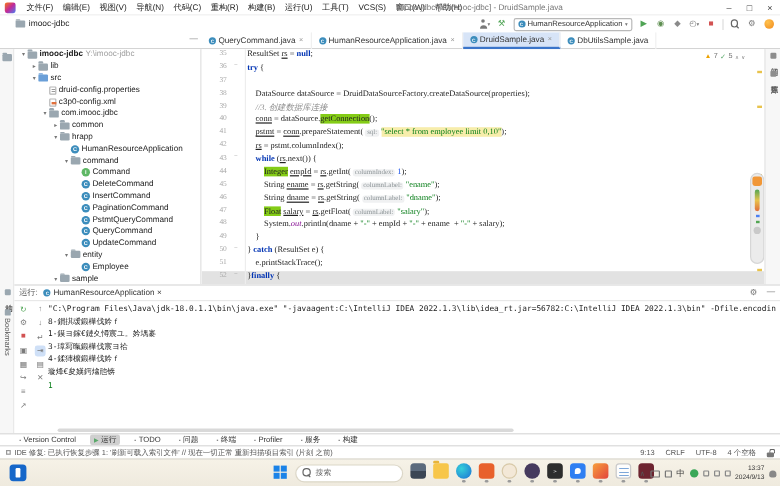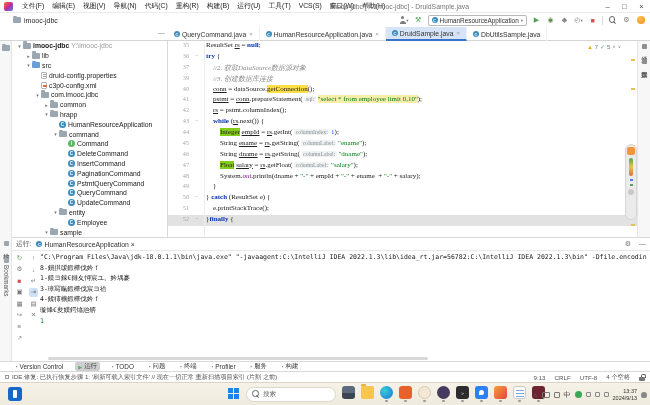--- a/index.html
+++ b/index.html
@@ -75,21 +75,21 @@
 .gfold{width:9px;color:#9a9a9a;font-size:5.5px;text-align:center;flex:none}
 .codetext{margin-left:5px}
 .gut-line{position:absolute;left:36px;top:0;bottom:0;width:1px;background:#ededed}
 .seg-k{color:#0033b3;font-weight:bold}
 .seg-c{color:#8c8c8c;font-style:italic}
 .seg-s{color:#067d17}
 .seg-sy{color:#067d17;background:#f7edab}
 .seg-num{color:#1750eb}
 .seg-u{text-decoration:underline}
 .seg-hy{background:#84cc16}
-.seg-hp{background:#fde047}
+.seg-hp{background:#84cc16}
 .seg-ch{background:#f0f1f2;color:#8b9396;border-radius:2px;padding:0 1.5px;font-size:5.8px}
 .seg-f{color:#871094;font-style:italic}
 #insp-widget{position:absolute;right:16px;top:2px;display:flex;align-items:center;gap:2px;font-size:6px;color:#777;background:#fff}
 #insp-widget .w{color:#eda200;font-size:5.5px}
 #insp-widget .ok{color:#59a869;font-size:6px}
 #insp-widget .ar{font-size:4.5px;color:#888}
 .smark{position:absolute;right:2px;width:4px;height:2px;background:#e8c34c}
 #floatwidget{position:absolute;right:0;top:103px;width:12px;height:76px;background:#ebebeb;border:1px solid #d6d6d6;border-radius:6px;display:flex;flex-direction:column;align-items:center;padding-top:2px;gap:3px}
 #floatwidget .badge{width:8px;height:8px;border-radius:2px;background:#f19737}
 #floatwidget .grad{width:4px;height:18px;border-radius:2px;background:linear-gradient(#53a653,#e8c34c,#e06c3a)}
@@ -367,21 +367,22 @@
         <span class="chev">▾</span>
         <span class="ic-folder"></span>
         <span class="lbl">sample</span>
       </div>
     </div>
 
   <div id="editor">
     <div id="code-lines">
         <div class="cline"><span class="gnum">35</span><span class="gfold"></span><span class="codetext"><span class="seg-p">ResultSet </span><span class="seg-u">rs</span><span class="seg-p"> = </span><span class="seg-k">null</span><span class="seg-p">;</span></span></div>
         <div class="cline"><span class="gnum">36</span><span class="gfold">−</span><span class="codetext"><span class="seg-k">try</span><span class="seg-p"> {</span></span></div>
-        <div class="cline"><span class="gnum">37</span><span class="gfold"></span><span class="codetext"><span class="seg-c">    //2. 获取DataSource数据源对象</span></span></div>
+        <div class="cline"><span class="gnum">37</span><span class="gfold"></span></div>
+        <div class="cline"><span class="gnum">38</span><span class="gfold"></span><span class="codetext"><span class="seg-p">    DataSource dataSource = DruidDataSourceFactory.createDataSource(properties);</span></span></div>
         <div class="cline"><span class="gnum">39</span><span class="gfold"></span><span class="codetext"><span class="seg-c">    //3. 创建数据库连接</span></span></div>
         <div class="cline"><span class="gnum">40</span><span class="gfold"></span><span class="codetext"><span class="seg-p">    </span><span class="seg-u">conn</span><span class="seg-p"> = dataSource.</span><span class="seg-hp">getConnection</span><span class="seg-p">();</span></span></div>
         <div class="cline"><span class="gnum">41</span><span class="gfold"></span><span class="codetext"><span class="seg-p">    </span><span class="seg-u">pstmt</span><span class="seg-p"> = </span><span class="seg-u">conn</span><span class="seg-p">.prepareStatement( </span><span class="seg-ch">sql:</span><span class="seg-p"> </span><span class="seg-sy">"select * from employee limit 0,10"</span><span class="seg-p">);</span></span></div>
         <div class="cline"><span class="gnum">42</span><span class="gfold"></span><span class="codetext"><span class="seg-p">    </span><span class="seg-u">rs</span><span class="seg-p"> = pstmt.columnIndex();</span></span></div>
         <div class="cline"><span class="gnum">43</span><span class="gfold">−</span><span class="codetext"><span class="seg-p">    </span><span class="seg-k">while</span><span class="seg-p"> (</span><span class="seg-u">rs</span><span class="seg-p">.next()) {</span></span></div>
         <div class="cline"><span class="gnum">44</span><span class="gfold"></span><span class="codetext"><span class="seg-p">        </span><span class="seg-hy">Integer</span><span class="seg-p"> </span><span class="seg-u">empId</span><span class="seg-p"> = </span><span class="seg-u">rs</span><span class="seg-p">.getInt( </span><span class="seg-ch">columnIndex:</span><span class="seg-p"> </span><span class="seg-num">1</span><span class="seg-p">);</span></span></div>
         <div class="cline"><span class="gnum">45</span><span class="gfold"></span><span class="codetext"><span class="seg-p">        String </span><span class="seg-u">ename</span><span class="seg-p"> = </span><span class="seg-u">rs</span><span class="seg-p">.getString( </span><span class="seg-ch">columnLabel:</span><span class="seg-p"> </span><span class="seg-s">"ename"</span><span class="seg-p">);</span></span></div>
         <div class="cline"><span class="gnum">46</span><span class="gfold"></span><span class="codetext"><span class="seg-p">        String </span><span class="seg-u">dname</span><span class="seg-p"> = </span><span class="seg-u">rs</span><span class="seg-p">.getString( </span><span class="seg-ch">columnLabel:</span><span class="seg-p"> </span><span class="seg-s">"dname"</span><span class="seg-p">);</span></span></div>
         <div class="cline"><span class="gnum">47</span><span class="gfold"></span><span class="codetext"><span class="seg-p">        </span><span class="seg-hy">Float</span><span class="seg-p"> </span><span class="seg-u">salary</span><span class="seg-p"> = </span><span class="seg-u">rs</span><span class="seg-p">.getFloat( </span><span class="seg-ch">columnLabel:</span><span class="seg-p"> </span><span class="seg-s">"salary"</span><span class="seg-p">);</span></span></div>
         <div class="cline"><span class="gnum">48</span><span class="gfold"></span><span class="codetext"><span class="seg-p">        System.</span><span class="seg-f">out</span><span class="seg-p">.println(dname + </span><span class="seg-s">"-"</span><span class="seg-p"> + empId + </span><span class="seg-s">"-"</span><span class="seg-p"> + ename  + </span><span class="seg-s">"-"</span><span class="seg-p"> + salary);</span></span></div>

